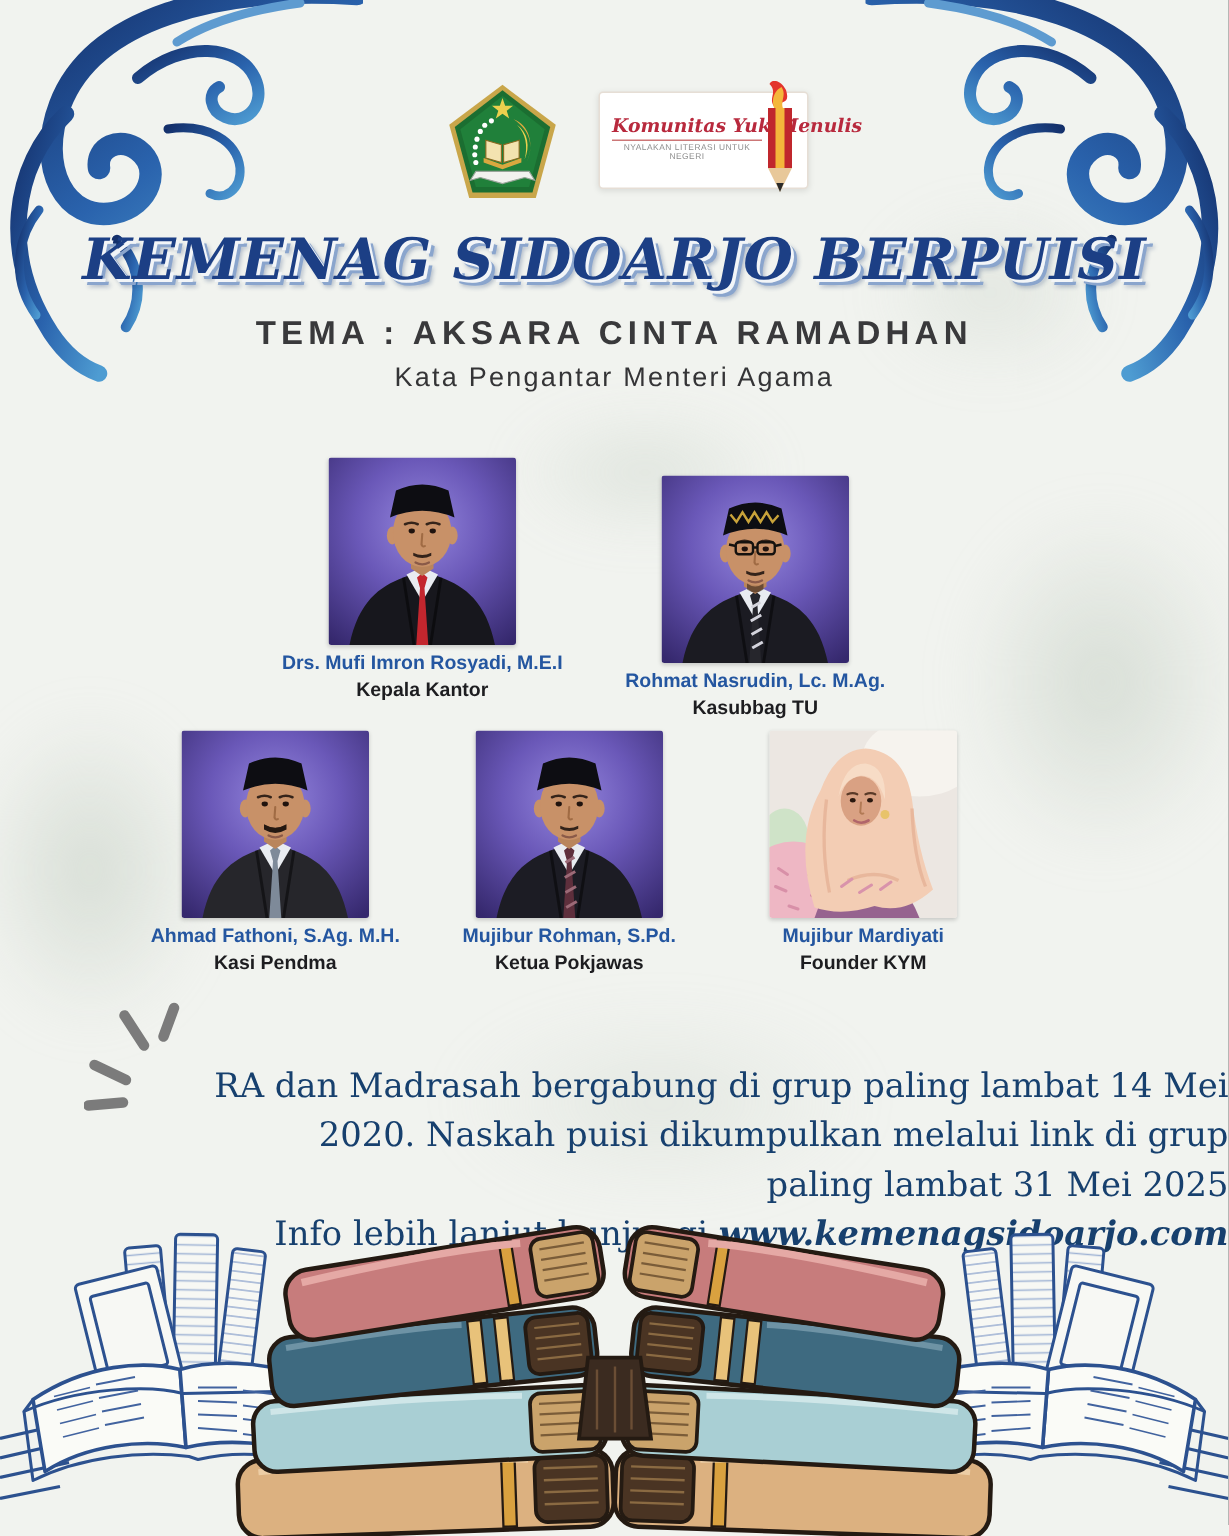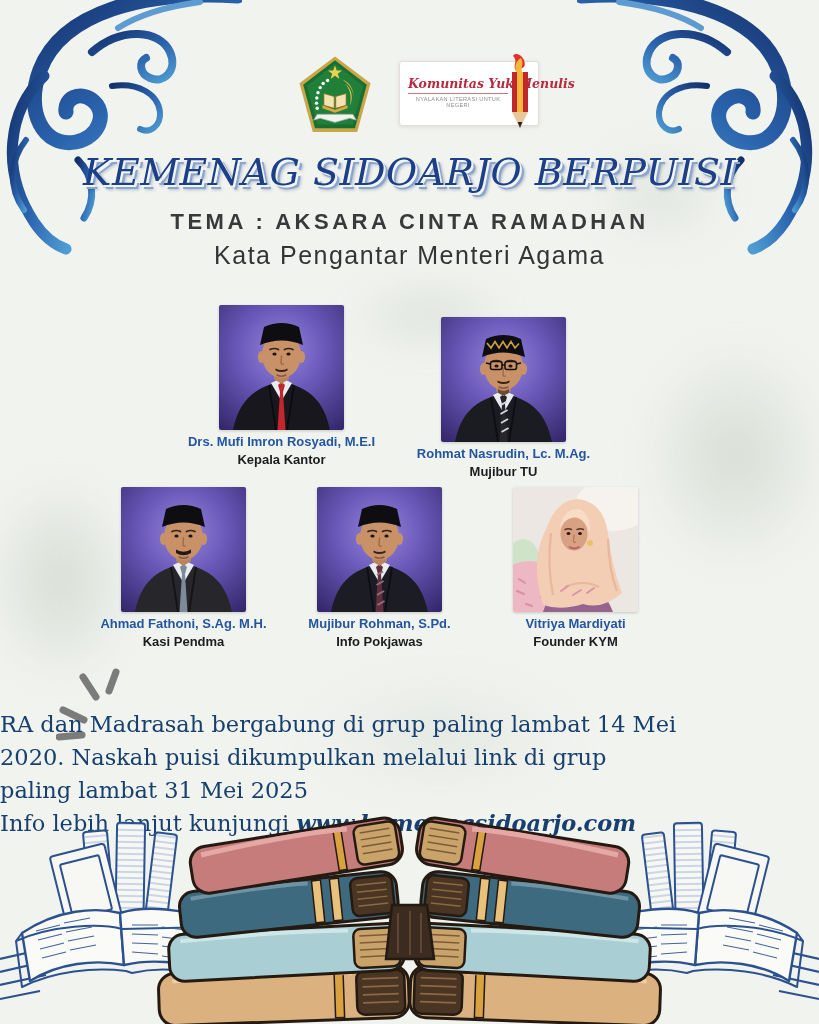--- a/index.html
+++ b/index.html
@@ -20,38 +20,38 @@
   .kemenag-logo{position:absolute;left:298px;top:55px;width:74px;height:80px;}
   .kym{position:absolute;left:399px;top:61px;width:138px;height:63px;background:#ffffff;
        border:1px solid #e6ded5;border-radius:3px;box-shadow:0 1px 4px rgba(0,0,0,.10);}
   .kym-name{margin:14px 30px 0 8px;font-family:"DejaVu Serif",serif;font-style:italic;
             font-weight:bold;font-size:12.5px;color:#b8293d;text-align:center;white-space:nowrap;
             border-bottom:1px solid #c77;padding-bottom:2px;}
   .kym-tag{margin:2px 30px 0 8px;font-size:5.6px;color:#8d8d8d;letter-spacing:.06em;text-align:center;}
   .pencil{position:absolute;right:5px;top:-8px;width:26px;height:76px;}
 
   .title{position:absolute;left:0;top:150px;width:100%;text-align:center;
-         font-family:"DejaVu Serif",serif;font-style:italic;font-weight:normal;font-size:38px;
+         font-family:"DejaVu Serif",serif;font-style:italic;font-weight:bold;font-size:38px;
          color:#1c3f85;letter-spacing:.5px;
          text-shadow:2px 2px 0 #f2f5f8,4px 4px 0 #8aa5cd,5px 5px 3px rgba(22,52,110,.30);}
   .theme{position:absolute;left:0;top:209px;width:100%;text-align:center;font-size:22px;
          letter-spacing:3.5px;color:#39393b;font-weight:700;}
-  .subtitle{position:absolute;left:0;top:241px;width:100%;text-align:center;font-size:25px;
+  .subtitle{position:absolute;left:0;top:241px;width:100%;text-align:center;font-size:18px;
          letter-spacing:1.5px;color:#343436;}
 
   .row{position:absolute;left:0;width:100%;display:flex;justify-content:center;}
   .row1{top:305px;gap:85px;padding-right:22px;box-sizing:border-box;}
   .row2{top:487px;gap:71px;padding-right:60px;box-sizing:border-box;}
   .card{position:relative;width:125px;flex:0 0 125px;}
   .photo{display:block;width:125px;height:125px;border-radius:2px;box-shadow:0 1px 3px rgba(0,0,0,.18);}
   .label{position:absolute;top:129px;left:50%;transform:translateX(-50%);width:250px;text-align:center;}
   .pname{font-size:13px;font-weight:bold;color:#2456a0;line-height:16px;}
   .prole{font-size:13px;font-weight:bold;color:#1d1d20;line-height:17px;margin-top:1px;}
 
-  .announce{position:absolute;left:0;top:708px;width:100%;text-align:left;
+  .announce{position:absolute;left:0;top:708px;width:100%;text-align:right;
             font-family:"DejaVu Serif",serif;font-size:22.5px;line-height:33px;color:#17406e;}
   .announce .site{font-weight:bold;font-style:italic;}
   .sparkle{position:absolute;left:56px;top:664px;width:92px;height:92px;}
 
   .books{position:absolute;left:0;bottom:0;width:819px;height:215px;}
 </style>
 </head>
 <body>
 
 <div class="poster">
@@ -179,21 +179,21 @@
         <g fill="none" stroke="#15120f" stroke-width="1.6">
           <rect x="49.5" y="44.5" width="11.5" height="8" rx="2"></rect>
           <rect x="64" y="44.5" width="11.5" height="8" rx="2"></rect>
           <path d="M61,48 L64,48 M49.5,47 L45,46 M75.5,47 L80,46"></path>
         </g>
         <path d="M57,72 Q62.5,76 68,72 L68,76 Q62.5,80 57,76 Z" fill="#2a1c13" opacity=".55"></path>
         <path d="M60,88 l6,-3.5 M59.5,97 l7,-4 M60,106 l7,-4 M60.5,115 l7,-4" stroke="#d4d4dc" stroke-width="2" fill="none"></path>
       </svg>
       <figcaption class="label">
         <div class="pname">Rohmat Nasrudin, Lc. M.Ag.</div>
-        <div class="prole">Mujibur TU</div>
+        <div class="prole">Kasubbag TU</div>
       </figcaption>
     </figure>
   </section>
 
   <section class="row row2">
     <figure class="card" style="margin:0">
       <svg class="photo" viewBox="0 0 125 125" style="--tie:#7e8a99;--suit:#26262b">
         <use href="#man-base"></use>
         <path d="M55,62.5 Q62.5,67 70,62.5 L70,66 Q62.5,70.5 55,66 Z" fill="#241811"></path>
       </svg>
@@ -202,21 +202,21 @@
         <div class="prole">Kasi Pendma</div>
       </figcaption>
     </figure>
     <figure class="card" style="margin:0">
       <svg class="photo" viewBox="0 0 125 125" style="--tie:#5e2f3c;--suit:#1c1c24">
         <use href="#man-base"></use>
         <path d="M60,88 l6,-3.5 M59.5,98 l7,-4 M60,108 l7,-4 M60.5,118 l7,-4" stroke="#9c6a77" stroke-width="2" fill="none"></path>
       </svg>
       <figcaption class="label">
         <div class="pname">Mujibur Rohman, S.Pd.</div>
-        <div class="prole">Info Pokjawas</div>
+        <div class="prole">Ketua Pokjawas</div>
       </figcaption>
     </figure>
     <figure class="card" style="margin:0">
       <svg class="photo" viewBox="0 0 125 125">
         <rect width="125" height="125" fill="#ece7e2"></rect>
         <ellipse cx="100" cy="18" rx="38" ry="26" fill="#f6f3ee"></ellipse>
         <ellipse cx="10" cy="72" rx="16" ry="20" fill="#cfe3c8"></ellipse>
         <ellipse cx="16" cy="102" rx="32" ry="28" fill="#eeb7c4"></ellipse>
         <path d="M6,92 l6,4 m-8,8 l7,3 m2,10 l6,2 M26,96 l5,4 m-3,10 l6,3" stroke="#d890a8" stroke-width="2" fill="none" stroke-linecap="round"></path>
         <path d="M30,125 Q40,94 62,91 Q88,94 100,125 Z" fill="#96638f"></path>
@@ -226,21 +226,21 @@
         <ellipse cx="61" cy="47" rx="13.5" ry="16.5" fill="#d9a183"></ellipse>
         <path d="M46,44 Q50,22 64,22 Q78,24 77,46 Q72,30 61,30 Q50,32 46,44 Z" fill="#f7dcc6"></path>
         <circle cx="77" cy="56" r="3" fill="#e8c36a"></circle>
         <path d="M52,42.5 Q55.5,41 58.5,42.5 M64,42.5 Q67.5,41 70.5,42.5" stroke="#5a3a28" stroke-width="1.5" fill="none" stroke-linecap="round"></path>
         <ellipse cx="55.5" cy="46.5" rx="1.9" ry="1.5" fill="#2a180f"></ellipse>
         <ellipse cx="67" cy="46.5" rx="1.9" ry="1.5" fill="#2a180f"></ellipse>
         <path d="M61,48 L60.5,54.5 Q61.3,56 62.6,55.3" stroke="#b27a55" stroke-width="1.3" fill="none" stroke-linecap="round"></path>
         <path d="M56.5,60 Q61,63 66,60" stroke="#b0656a" stroke-width="1.8" fill="none" stroke-linecap="round"></path>
       </svg>
       <figcaption class="label">
-        <div class="pname">Vitriya Mardiyati</div>
+        <div class="pname">Mujibur Mardiyati</div>
         <div class="prole">Founder KYM</div>
       </figcaption>
     </figure>
   </section>
 
   <svg class="sparkle" viewBox="0 0 92 92">
     <g stroke="#7b7b7b" stroke-width="7" stroke-linecap="round">
       <path d="M60,8 L53,27"></path>
       <path d="M27,13 L40,33"></path>
       <path d="M7,46 L28,56"></path>

